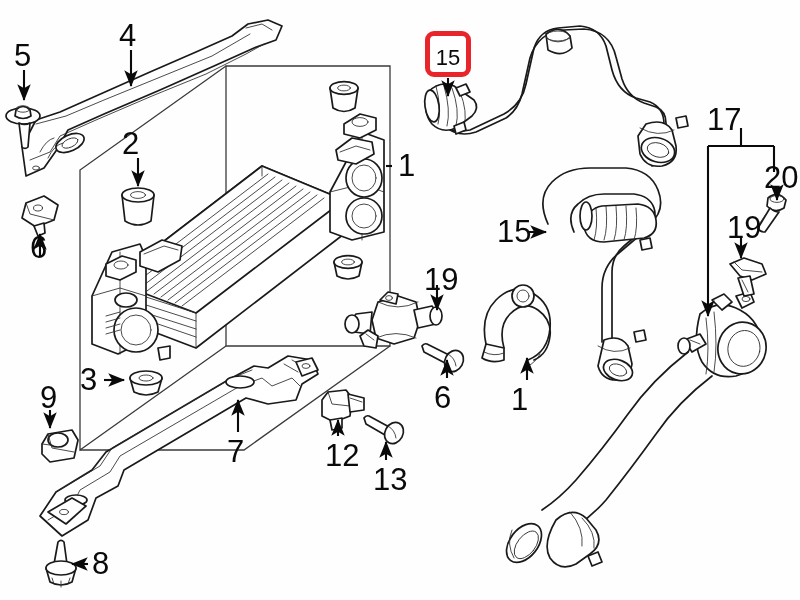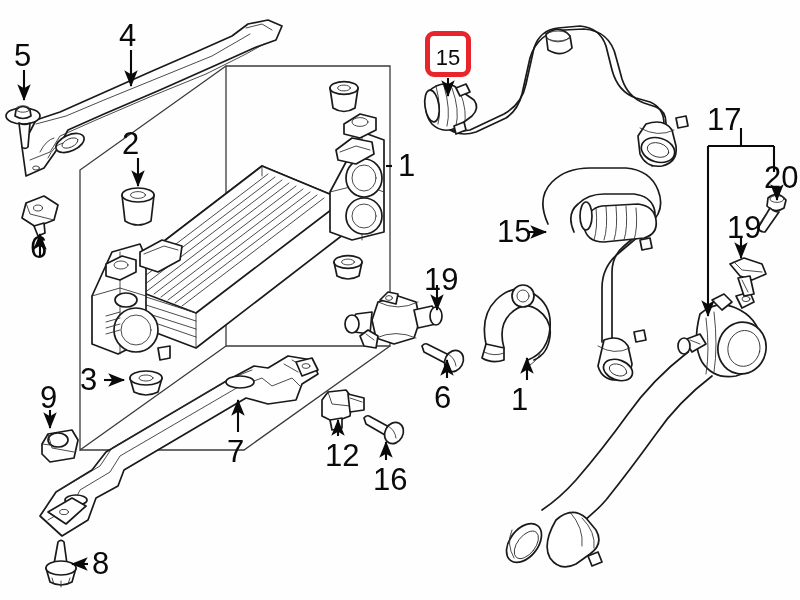--- a/index.html
+++ b/index.html
@@ -365,21 +365,21 @@
 <div class="cal" style="left:80px;top:364px">3</div>
 <div class="cal" style="left:119px;top:20px">4</div>
 <div class="cal" style="left:14px;top:40px">5</div>
 <div class="cal" style="left:30px;top:232px">6</div>
 <div class="cal" style="left:227px;top:436px">7</div>
 <div class="cal" style="left:92px;top:548px">8</div>
 <div class="cal" style="left:40px;top:382px">9</div>
 <div class="cal" style="left:424px;top:264px">19</div>
 <div class="cal" style="left:434px;top:382px">6</div>
 <div class="cal" style="left:325px;top:440px">12</div>
-<div class="cal" style="left:373px;top:464px">16</div>
+<div class="cal" style="left:373px;top:464px">13</div>
 <div class="cal" style="left:511px;top:384px">1</div>
 <div class="cal" style="left:497px;top:216px">15</div>
 <div class="cal" style="left:707px;top:104px">17</div>
 <div class="cal" style="left:727px;top:212px">19</div>
 <div class="cal" style="left:764px;top:162px">20</div>
 
 <div class="hl" style="left:425px;top:31px">
   <span>15</span>
 </div>
 

